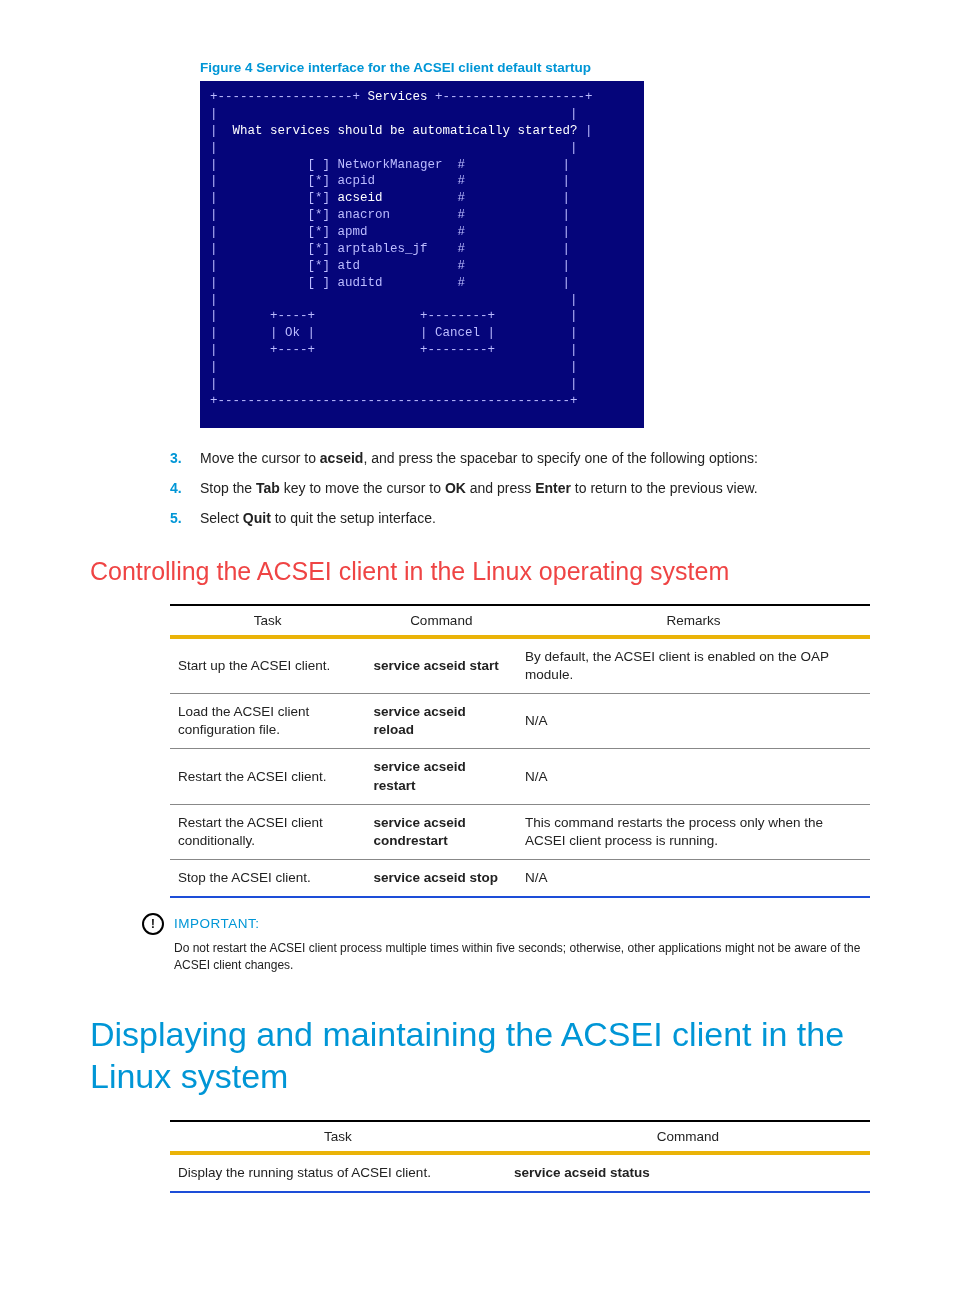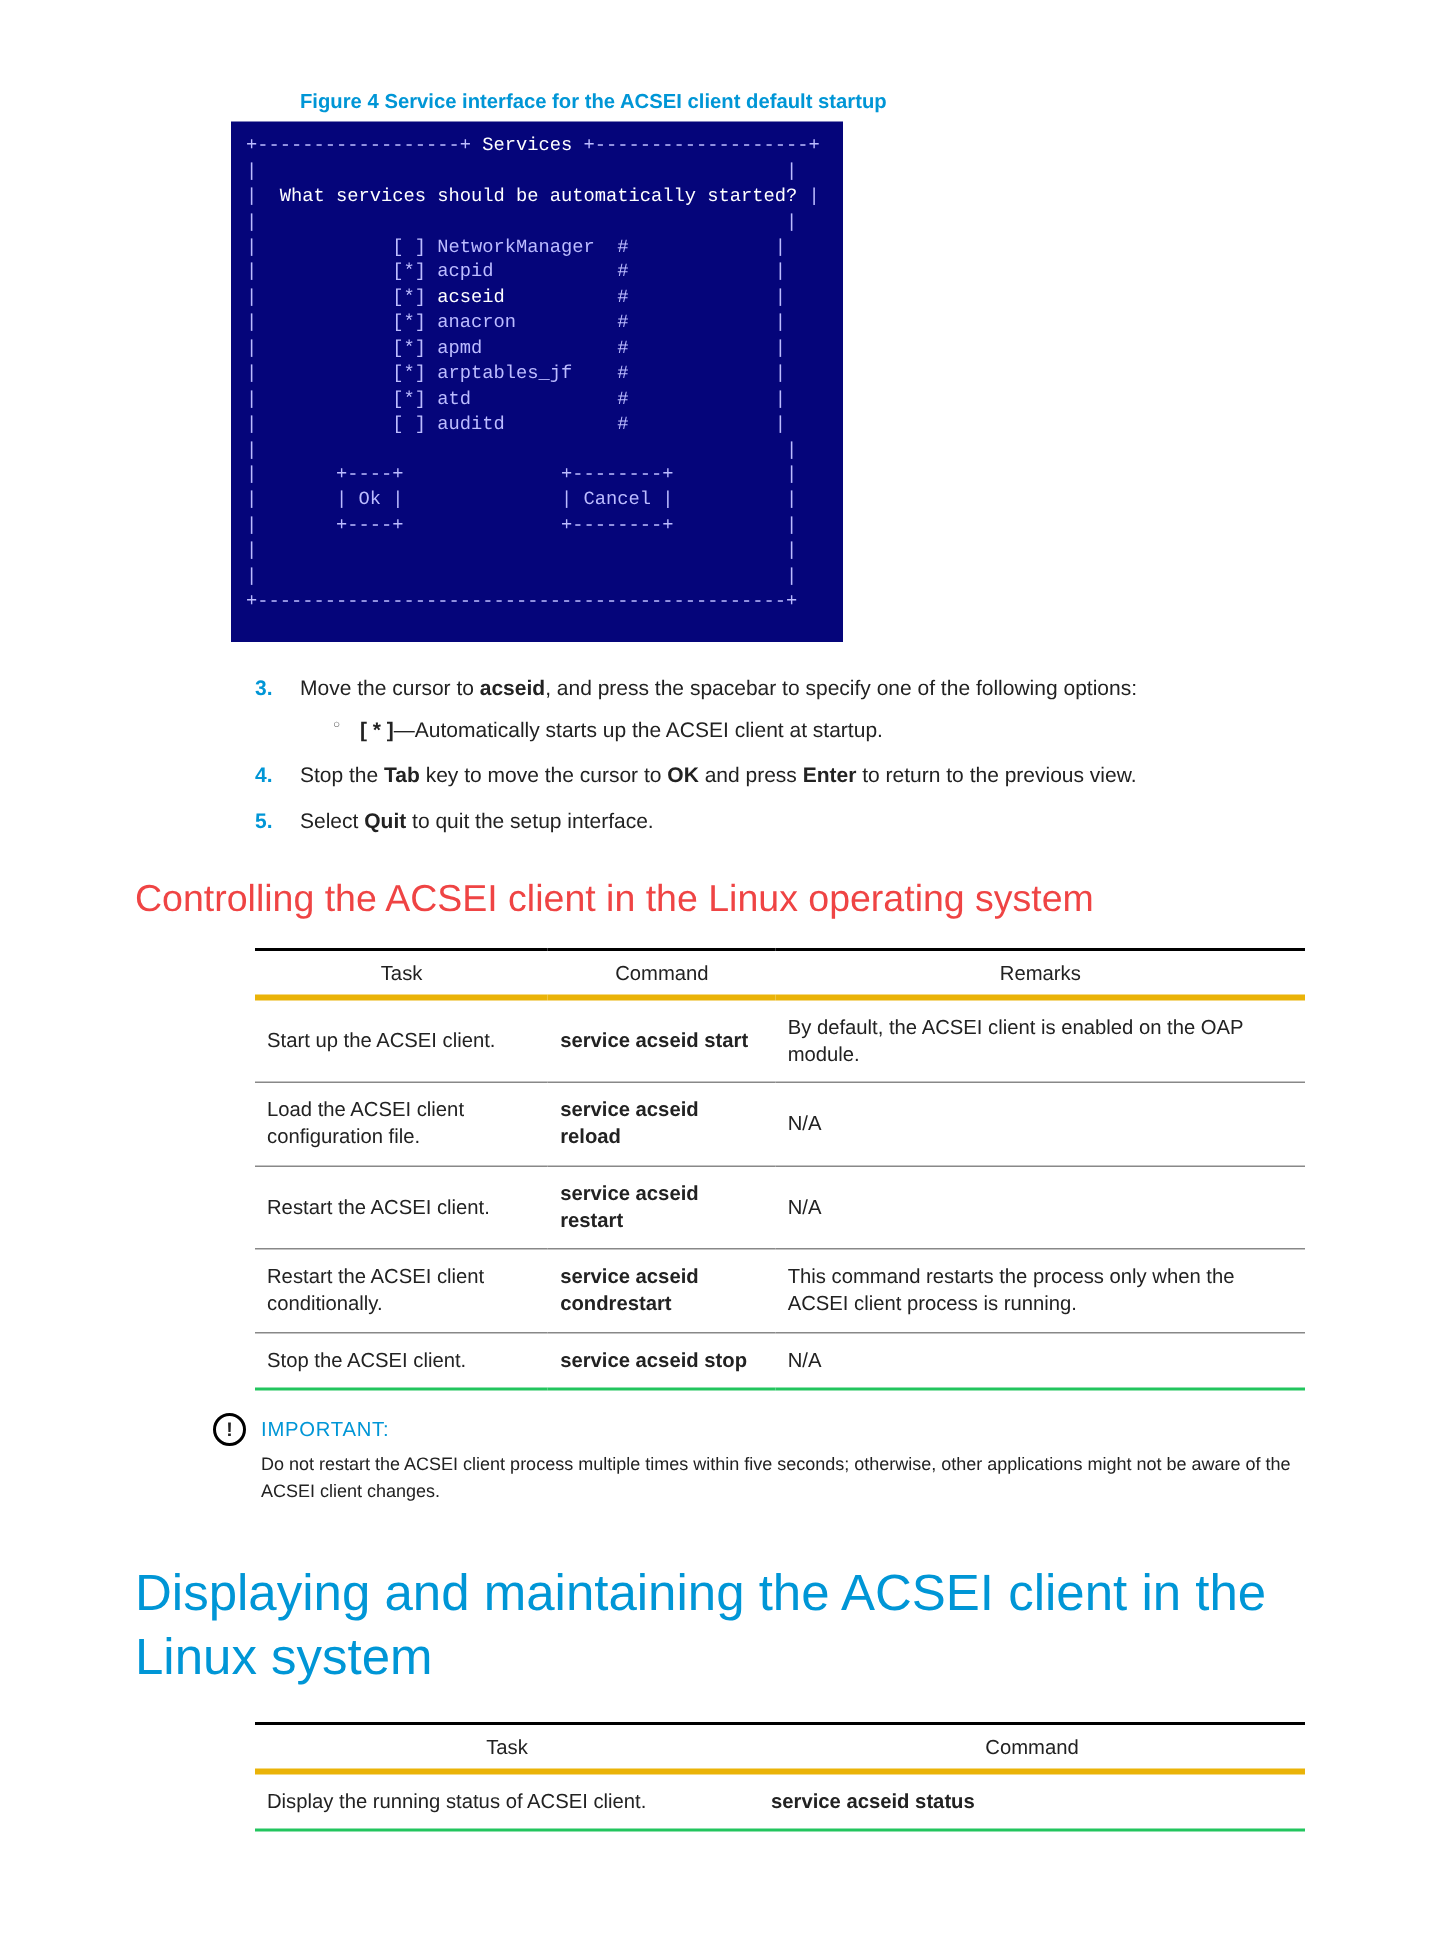--- a/index.html
+++ b/index.html
@@ -20,22 +20,22 @@
     margin-bottom: 6px;
   }
   .terminal {
     background: #05057a;
     color: #bcbcff;
     font-family: "Courier New", monospace;
     font-size: 12.5px;
     line-height: 1.35;
     padding: 8px 10px 18px 10px;
     white-space: pre;
-    margin-left: 64px;
-    width: 408px;
+    margin-left: 110px;
+    width: 444px;
     box-sizing: border-box;
   }
   .terminal .white { color: #ffffff; }
   ol.steps {
     margin: 20px 0 0 80px;
     padding: 0;
     list-style: none;
   }
   ol.steps > li {
     margin: 10px 0;
@@ -94,21 +94,21 @@
     border-bottom: 4px solid #eab308;
     padding: 7px 8px;
   }
   table.cmd td {
     border-bottom: 1px solid #888;
     padding: 9px 8px;
     vertical-align: middle;
     line-height: 1.35;
   }
   table.cmd tr:last-child td {
-    border-bottom: 2px solid #22c55e;
+    border-bottom: 2px solid #1d4ed8;
     margin-top: 24px;
   }
   .important-block {
     margin: 16px 0 0 52px;
     position: relative;
     padding-left: 32px;
     line-height: 1.45;
   }
   .important-block .icon {
     position: absolute;
@@ -157,21 +157,20 @@
 |       +----+              +--------+          |
 |                                               |
 |                                               |
 +-----------------------------------------------+</div>
 
 <ol class="steps">
   <li>
     <span class="num">3.</span>
     <span>Move the cursor to </span><b>acseid</b><span>, and press the spacebar to specify one of the following options:</span>
     <ul class="sub">
-      <li><b>[ * ]</b><span>—Automatically starts up the ACSEI client at startup.</span></li>
     </ul>
   </li>
   <li>
     <span class="num">4.</span>
     <span>Stop the </span><b>Tab</b><span> key to move the cursor to </span><b>OK</b><span> and press </span><b>Enter</b><span> to return to the previous view.</span>
   </li>
   <li>
     <span class="num">5.</span>
     <span>Select </span><b>Quit</b><span> to quit the setup interface.</span>
   </li>

